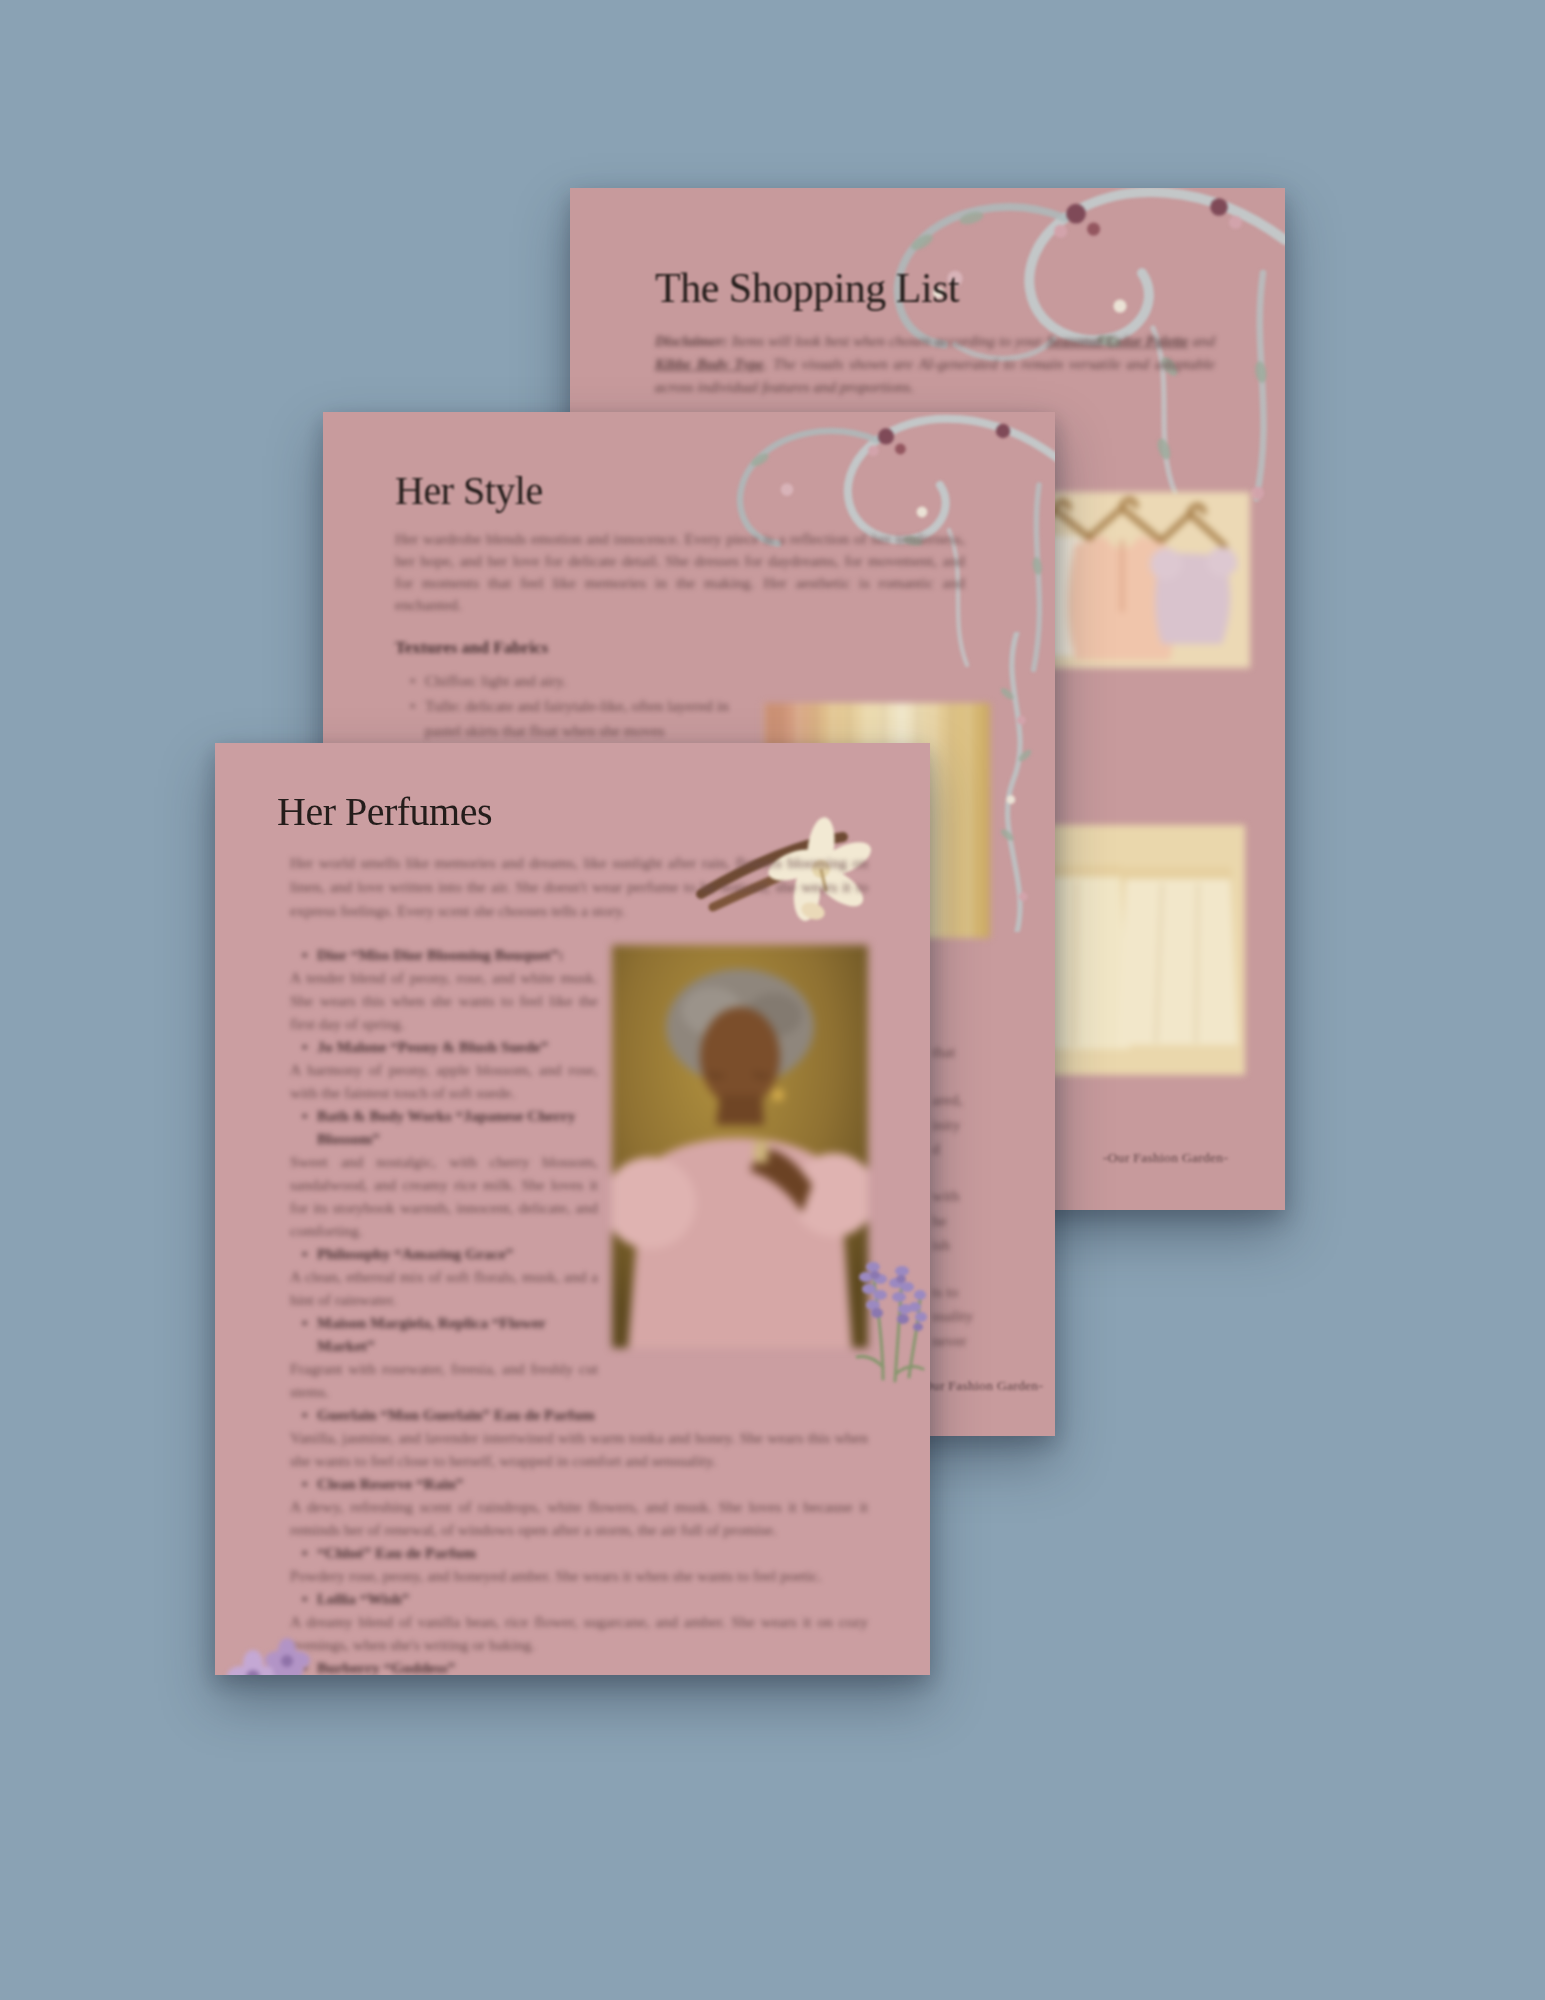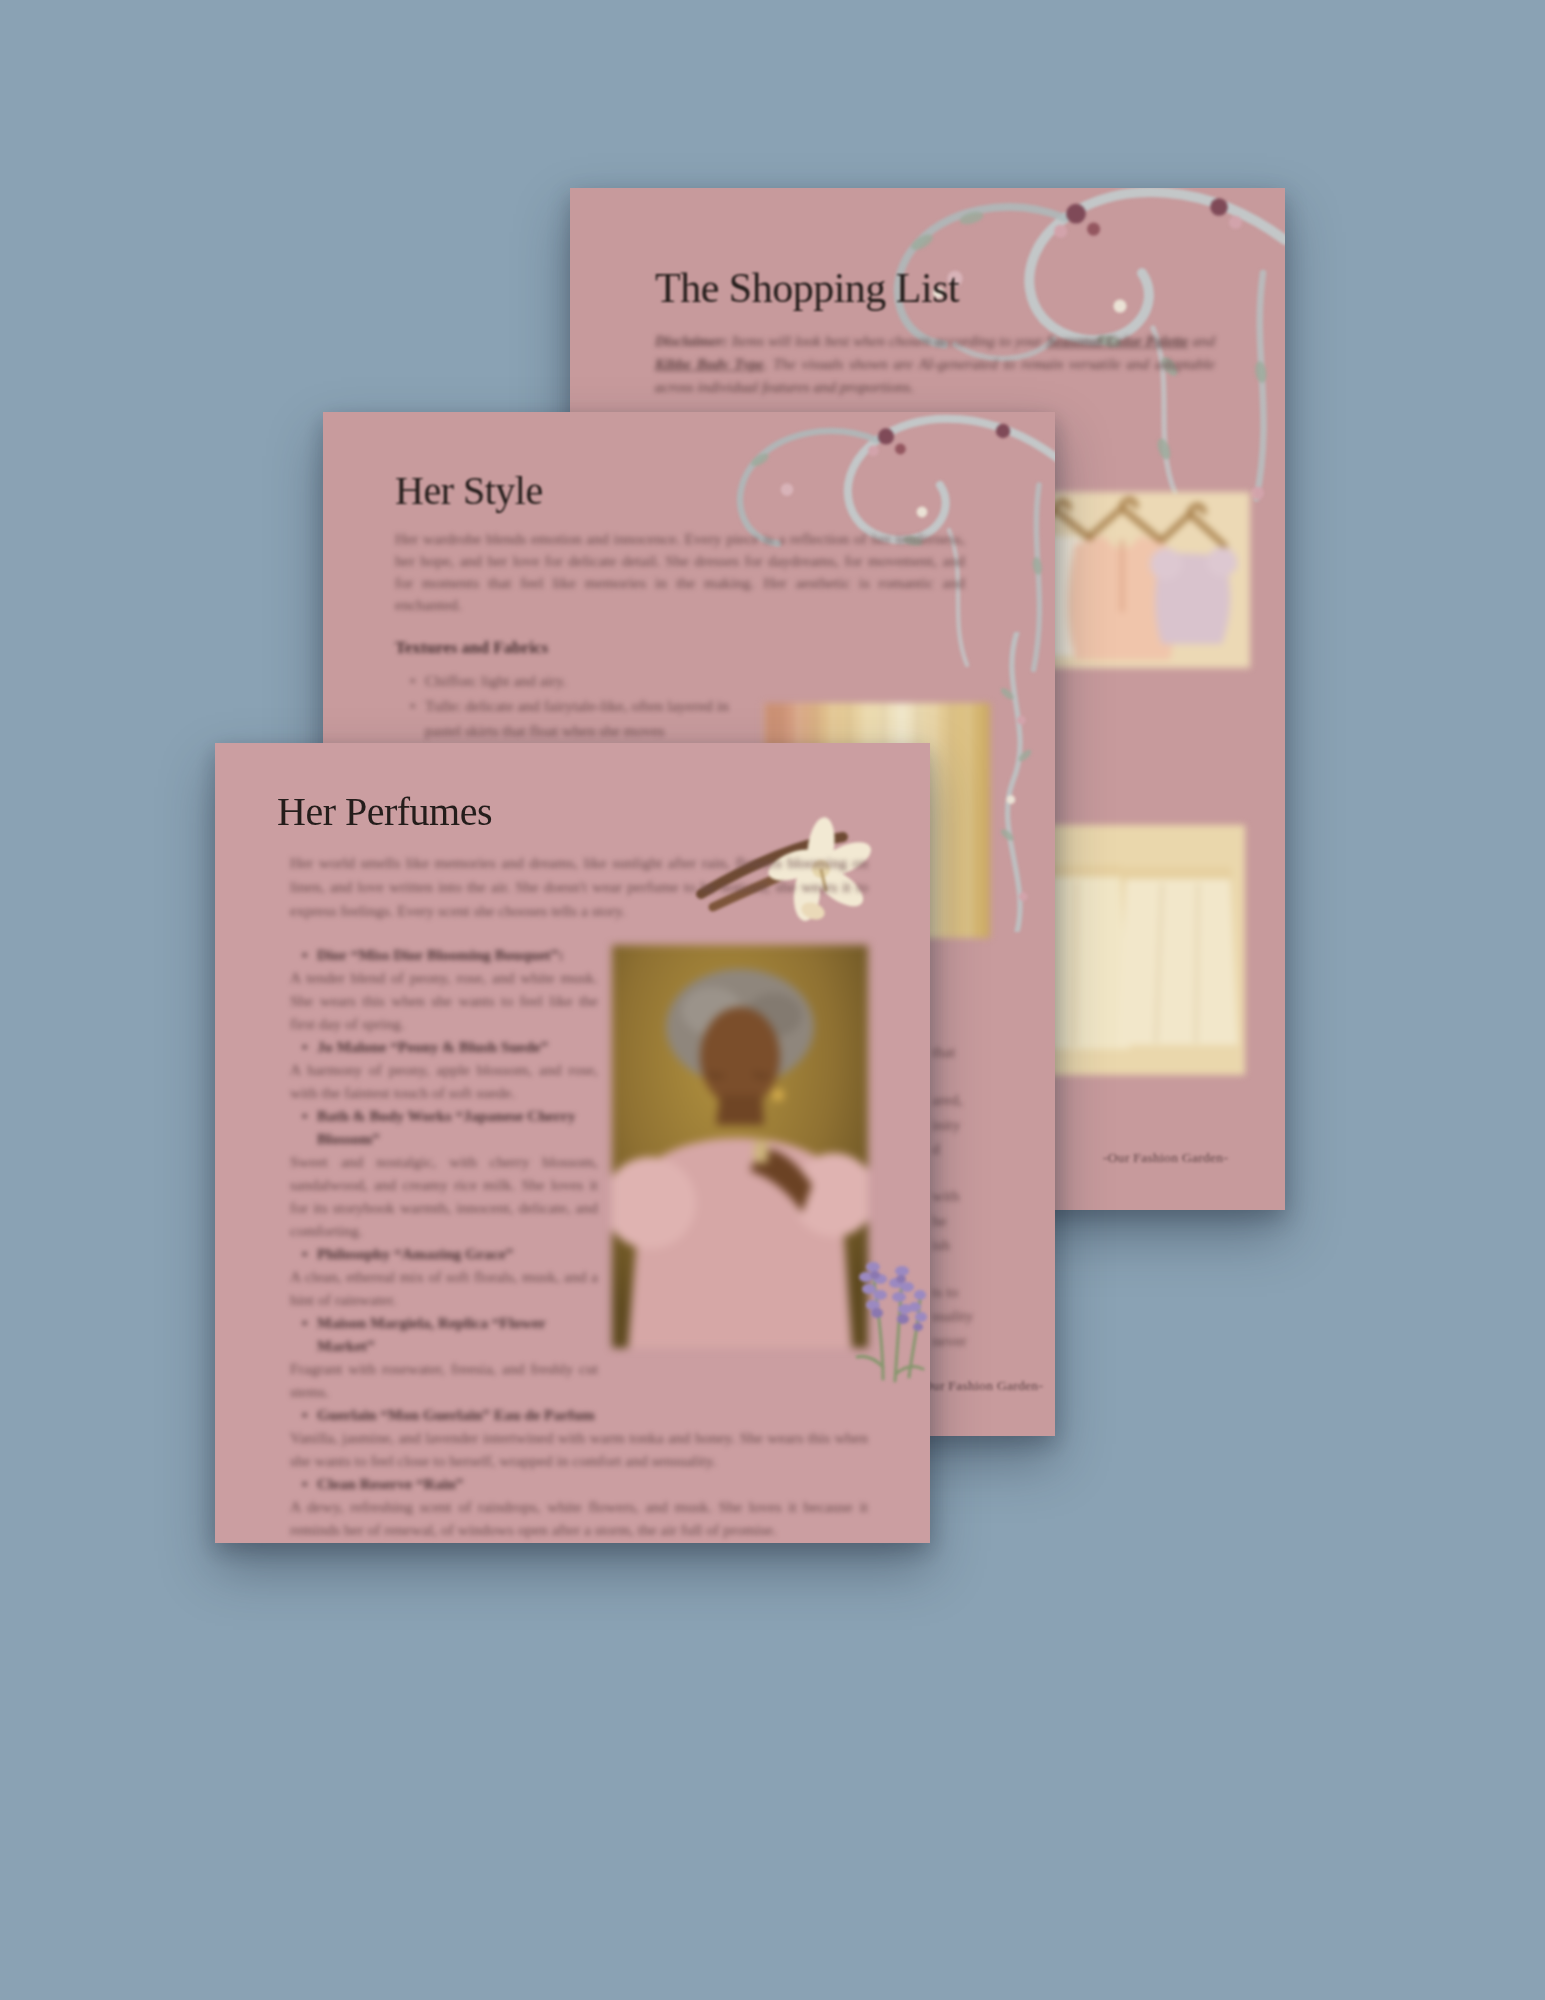--- a/index.html
+++ b/index.html
@@ -2,21 +2,21 @@
 <html><head>
 <meta charset="utf-8">
 <style>
   html,body{margin:0;padding:0;background:#8AA2B4;}
   #canvas{position:relative;width:1545px;height:2000px;background:#8AA2B4;overflow:hidden;
           font-family:"Liberation Serif", serif;}
   .page{position:absolute;background:#CA9D9F;overflow:hidden;
         box-shadow:0 26px 50px rgba(30,40,55,.38),0 8px 20px rgba(30,40,55,.28);}
   .page-back{left:570px;top:188px;width:715px;height:1022px;z-index:1;background:#C79A9C;}
   .page-middle{left:323px;top:412px;width:732px;height:1024px;z-index:2;background:#C89B9D;}
-  .page-front{left:215px;top:743px;width:715px;height:800px;z-index:3;background:#CB9EA1;}
+  .page-front{left:215px;top:743px;width:715px;height:932px;z-index:3;background:#CB9EA1;}
 
   .doc-title{font-family:"Liberation Serif",serif;color:#241d1b;font-weight:400;
              letter-spacing:-.5px;line-height:1.05;}
   .blur-title{filter:blur(1.1px);}
   .blur-title-lite{filter:blur(.5px);}
   .blur-body{filter:blur(2.6px);}
   .blur-heading{filter:blur(2px);}
   .blur-photo{filter:blur(3.5px);}
   .blur-portrait{filter:blur(4px);}
   .blur-deco{filter:blur(1.8px);}

